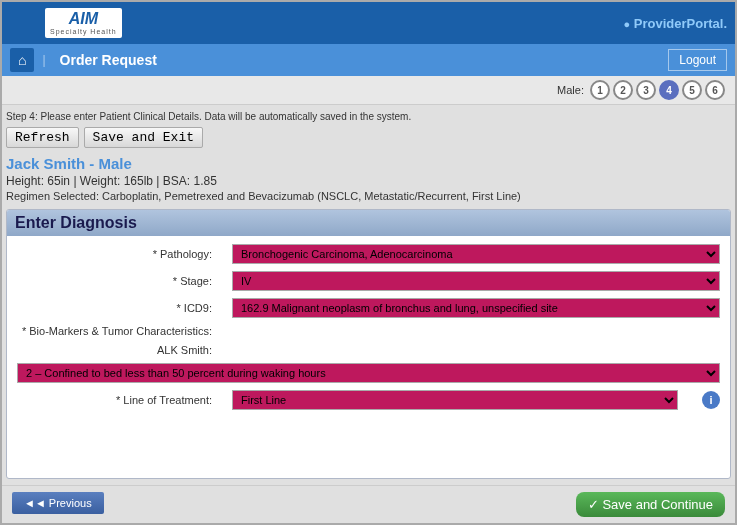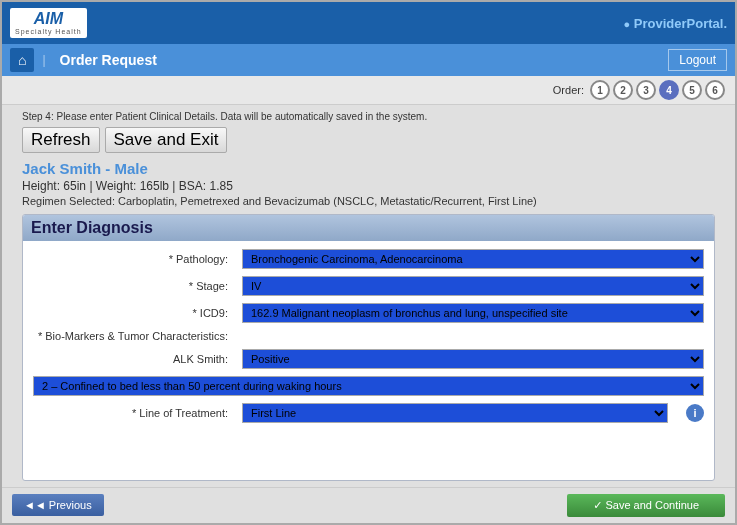--- a/index.html
+++ b/index.html
@@ -25,20 +25,21 @@
       display: flex;
       align-items: center;
       justify-content: space-between;
       padding: 4px 8px;
       height: 42px;
     }
     .header-left {
       display: flex;
       align-items: center;
       gap: 10px;
+      margin-left: 35px;
     }
     .logo-box {
       background: white;
       padding: 2px 5px;
       border-radius: 2px;
       display: flex;
       flex-direction: column;
       align-items: center;
       line-height: 1.1;
     }
@@ -131,41 +132,42 @@
     }
     .step-circle.active {
       background: #5b6fbf;
       border-color: #5b6fbf;
       color: white;
     }
     
     .main-content {
       flex: 1;
       background: #e0e0e0;
-      padding: 6px 20px;
+      padding: 6px 4px;
       display: flex;
       flex-direction: column;
       gap: 5px;
       overflow: hidden;
     }
     .step-info {
       font-size: 10px;
       color: #333;
     }
     .action-buttons {
       display: flex;
       gap: 5px;
     }
     .action-btn {
       background: linear-gradient(to bottom, #f8f8f8, #d8d8d8);
       border: 1px solid #aaa;
       padding: 2px 8px;
-      font-size: 17px;
+      font-size: 13px;
       cursor: pointer;
       border-radius: 2px;
+      font-family: Liberation Mono, monospace;
     }
     
     .patient-section {
       padding: 2px 0;
     }
     .patient-name {
       color: #4a90d9;
       font-size: 15px;
       font-weight: bold;
       margin-bottom: 2px;
@@ -197,40 +199,40 @@
     }
     .diagnosis-body {
       padding: 8px 10px;
       display: flex;
       flex-direction: column;
       gap: 7px;
     }
     .form-row {
       display: flex;
       align-items: center;
-      gap: 14px;
+      gap: 20px;
     }
     .form-label {
       text-align: right;
       font-size: 11px;
       color: #333;
       min-width: 195px;
     }
     .select-wrapper {
       flex: 1;
       position: relative;
       display: flex;
       align-items: center;
     }
     .select-wrapper select {
       width: 100%;
       height: 20px;
       font-size: 11px;
       border: 1px solid #aaa;
-      background: #1d4ed8;
+      background: #be185d;
       padding: 1px 4px;
     }
     .info-icon {
       width: 18px;
       height: 18px;
       background: #4a7ac7;
       border-radius: 50%;
       color: white;
       font-size: 11px;
       font-weight: bold;
@@ -259,24 +261,24 @@
       cursor: pointer;
       border-radius: 2px;
       display: flex;
       align-items: center;
       gap: 4px;
     }
     .save-continue-btn {
       background: linear-gradient(to bottom, #5ab85a, #3a8a3a);
       color: white;
       border: none;
-      padding: 5px 26px;
-      font-size: 11px;
-      cursor: pointer;
-      border-radius: 2px;
+      padding: 5px 12px;
+      font-size: 13px;
+      cursor: pointer;
+      border-radius: 8px;
       display: flex;
       align-items: center;
       gap: 4px;
     }
   </style>
 </head>
 <body>
 
 <div class="outer-border">
 
@@ -295,21 +297,21 @@
   </div>
 
   <div class="nav-bar">
     <button class="home-btn">⌂</button>
     <span style="color:rgba(255,255,255,0.5); margin-right:8px;">|</span>
     <span class="nav-title">Order Request</span>
     <button class="logout-nav-btn">Logout</button>
   </div>
 
   <div class="steps-bar">
-    <span class="steps-label">Order:</span>
+    <span class="steps-label">Male:</span>
     <div class="steps-list">
       <div class="step-circle">1</div>
       <div class="step-circle">2</div>
       <div class="step-circle">3</div>
       <div class="step-circle active">4</div>
       <div class="step-circle">5</div>
       <div class="step-circle">6</div>
     </div>
   </div>
 
@@ -358,25 +360,20 @@
           </div>
         </div>
 
         <div class="form-row">
           <span class="form-label">* Bio-Markers &amp; Tumor Characteristics:</span>
           <div style="flex:1;"></div>
         </div>
 
         <div class="form-row">
           <span class="form-label">ALK Smith:</span>
-          <div class="select-wrapper">
-            <select>
-              <option>Positive</option>
-            </select>
-          </div>
         </div>
 
         <div class="form-row">
           <div class="select-wrapper">
             <select>
               <option>2 – Confined to bed less than 50 percent during waking hours</option>
             </select>
           </div>
         </div>
 

